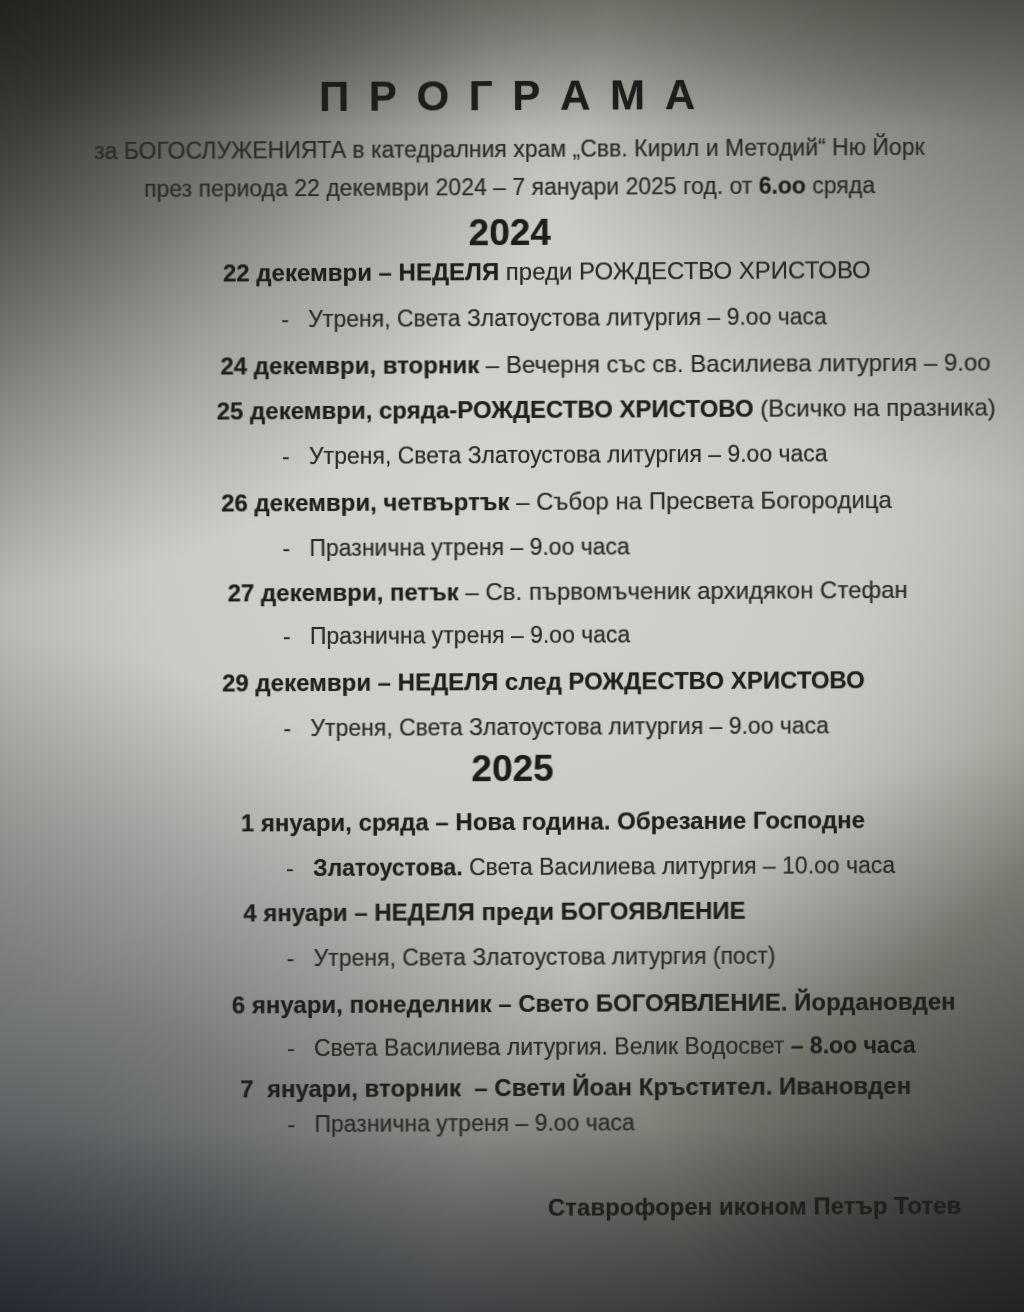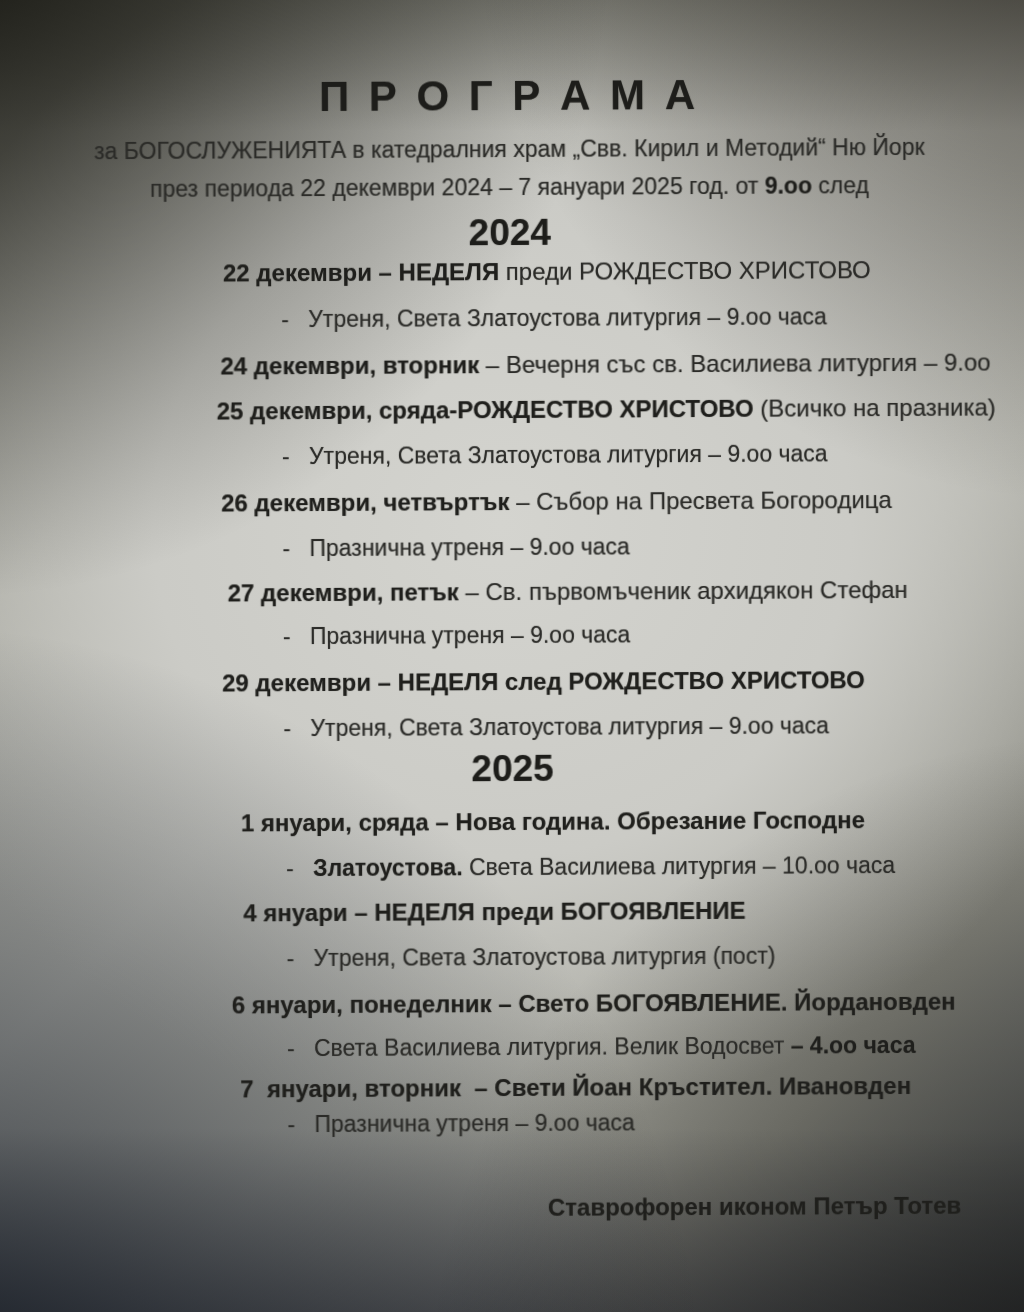--- a/index.html
+++ b/index.html
@@ -40,21 +40,21 @@
 </head>
 <body>
 
 <div class="photo">
   <div class="content">
 
     <div class="row center title" style="top:72px">П Р О Г Р А М А</div>
 
     <div class="row center sub" style="top:136px">за БОГОСЛУЖЕНИЯТА в катедралния храм „Свв. Кирил и Методий“ Ню Йорк</div>
 
-    <div class="row center sub" style="top:174px"><span>през периода 22 декември 2024 – 7 яануари 2025 год. от </span><span class="b">9.оо</span><span> след</span></div>
+    <div class="row center sub" style="top:174px"><span>през периода 22 декември 2024 – 7 яануари 2025 год. от </span><span class="b">6.оо</span><span> сряда</span></div>
 
     <div class="row center year" style="top:212px">2024</div>
 
     <div class="row head" style="top:258px;left:225px"><span class="b">22 декември – НЕДЕЛЯ</span><span> преди РОЖДЕСТВО ХРИСТОВО</span></div>
     <div class="row svc" style="top:305px;left:283px"><span class="dash">-</span><span>Утреня, Света Златоустова литургия – 9.оо часа</span></div>
 
     <div class="row head" style="top:351px;left:222px"><span class="b">24 декември, вторник</span><span> – Вечерня със св. Василиева литургия – 9.оо</span></div>
 
     <div class="row head" style="top:396px;left:218px"><span class="b">25 декември, сряда-РОЖДЕСТВО ХРИСТОВО</span><span> (Всичко на празника)</span></div>
     <div class="row svc" style="top:442px;left:283px"><span class="dash">-</span><span>Утреня, Света Златоустова литургия – 9.оо часа</span></div>
@@ -70,21 +70,21 @@
 
     <div class="row center year" style="top:748px">2025</div>
 
     <div class="row head" style="top:808px;left:240px"><span class="b">1 януари, сряда – Нова година. Обрезание Господне</span><span></span></div>
     <div class="row svc" style="top:854px;left:285px"><span class="dash">-</span><span class="b">Златоустова.</span><span> Света Василиева литургия – 10.оо часа</span></div>
 
     <div class="row head" style="top:898px;left:242px"><span class="b">4 януари – НЕДЕЛЯ преди БОГОЯВЛЕНИЕ</span><span></span></div>
     <div class="row svc" style="top:944px;left:285px"><span class="dash">-</span><span>Утреня, Света Златоустова литургия (пост)</span></div>
 
     <div class="row head" style="top:990px;left:230px"><span class="b">6 януари, понеделник – Свето БОГОЯВЛЕНИЕ. Йордановден</span><span></span></div>
-    <div class="row svc" style="top:1034px;left:285px"><span class="dash">-</span><span>Света Василиева литургия. Велик Водосвет</span><span class="b"> – 4.оо часа</span></div>
+    <div class="row svc" style="top:1034px;left:285px"><span class="dash">-</span><span>Света Василиева литургия. Велик Водосвет</span><span class="b"> – 8.оо часа</span></div>
 
     <div class="row head" style="top:1074px;left:238px"><span class="b">7  януари, вторник  – Свети Йоан Кръстител. Ивановден</span><span></span></div>
     <div class="row svc" style="top:1110px;left:285px"><span class="dash">-</span><span>Празнична утреня – 9.оо часа</span></div>
 
     <div class="row signature" style="top:1194px;left:545px">Ставрофорен иконом Петър Тотев</div>
 
   </div>
 </div>
 
 </body></html>

